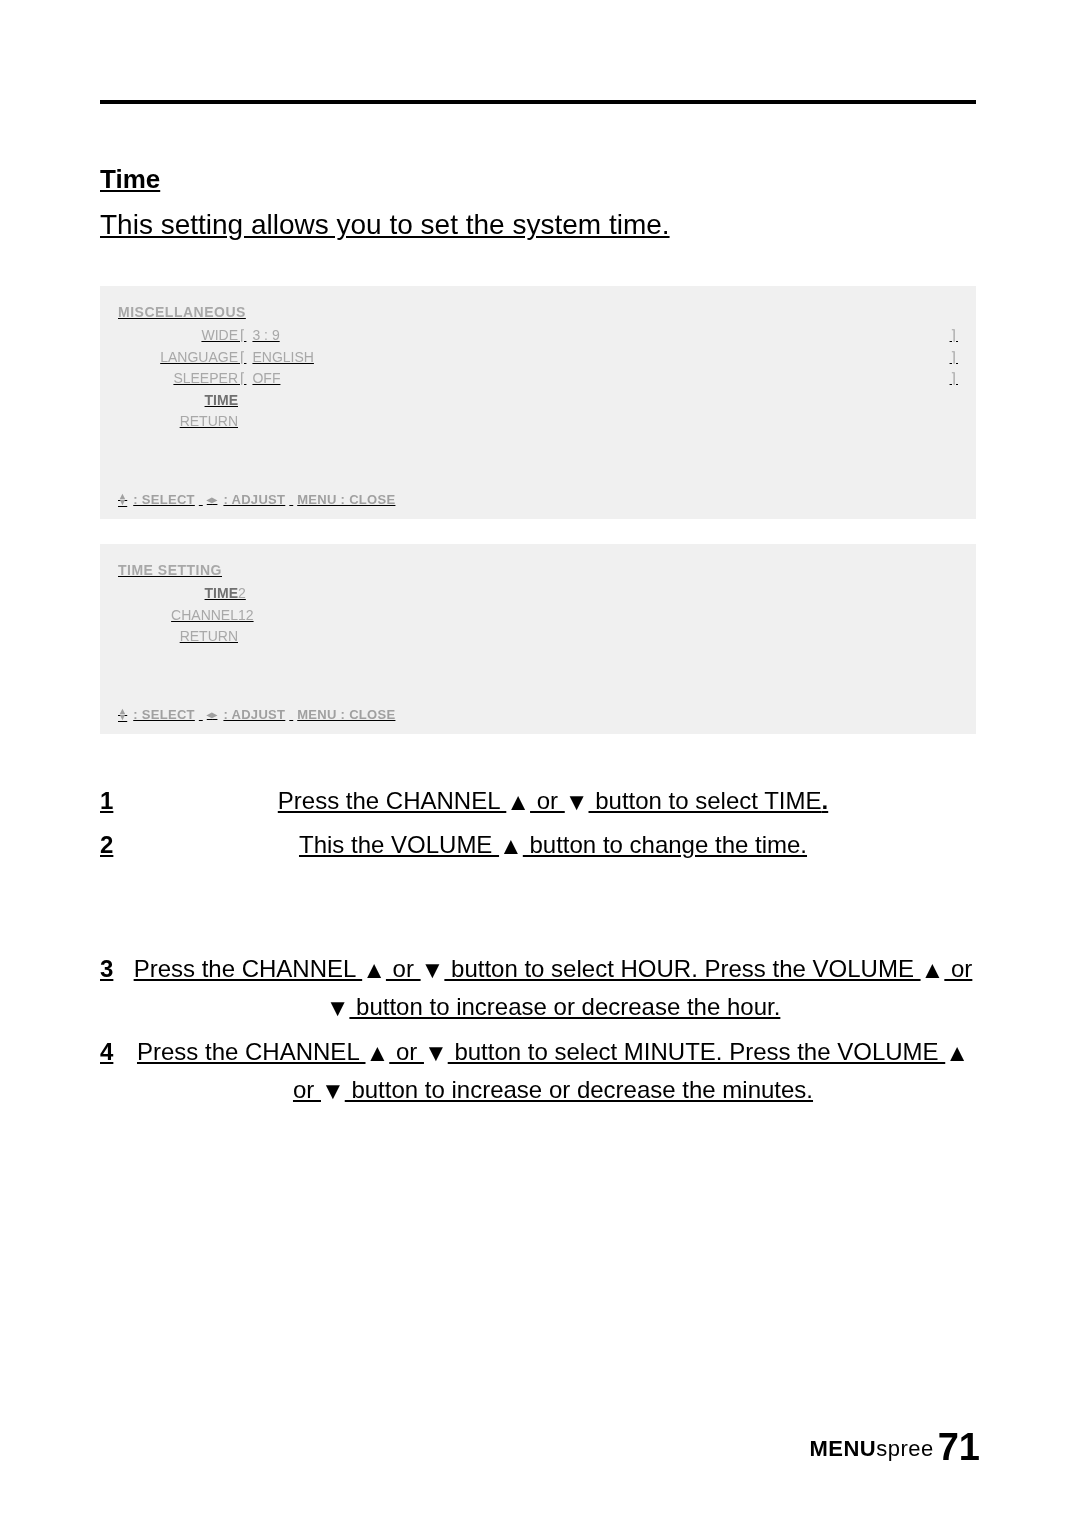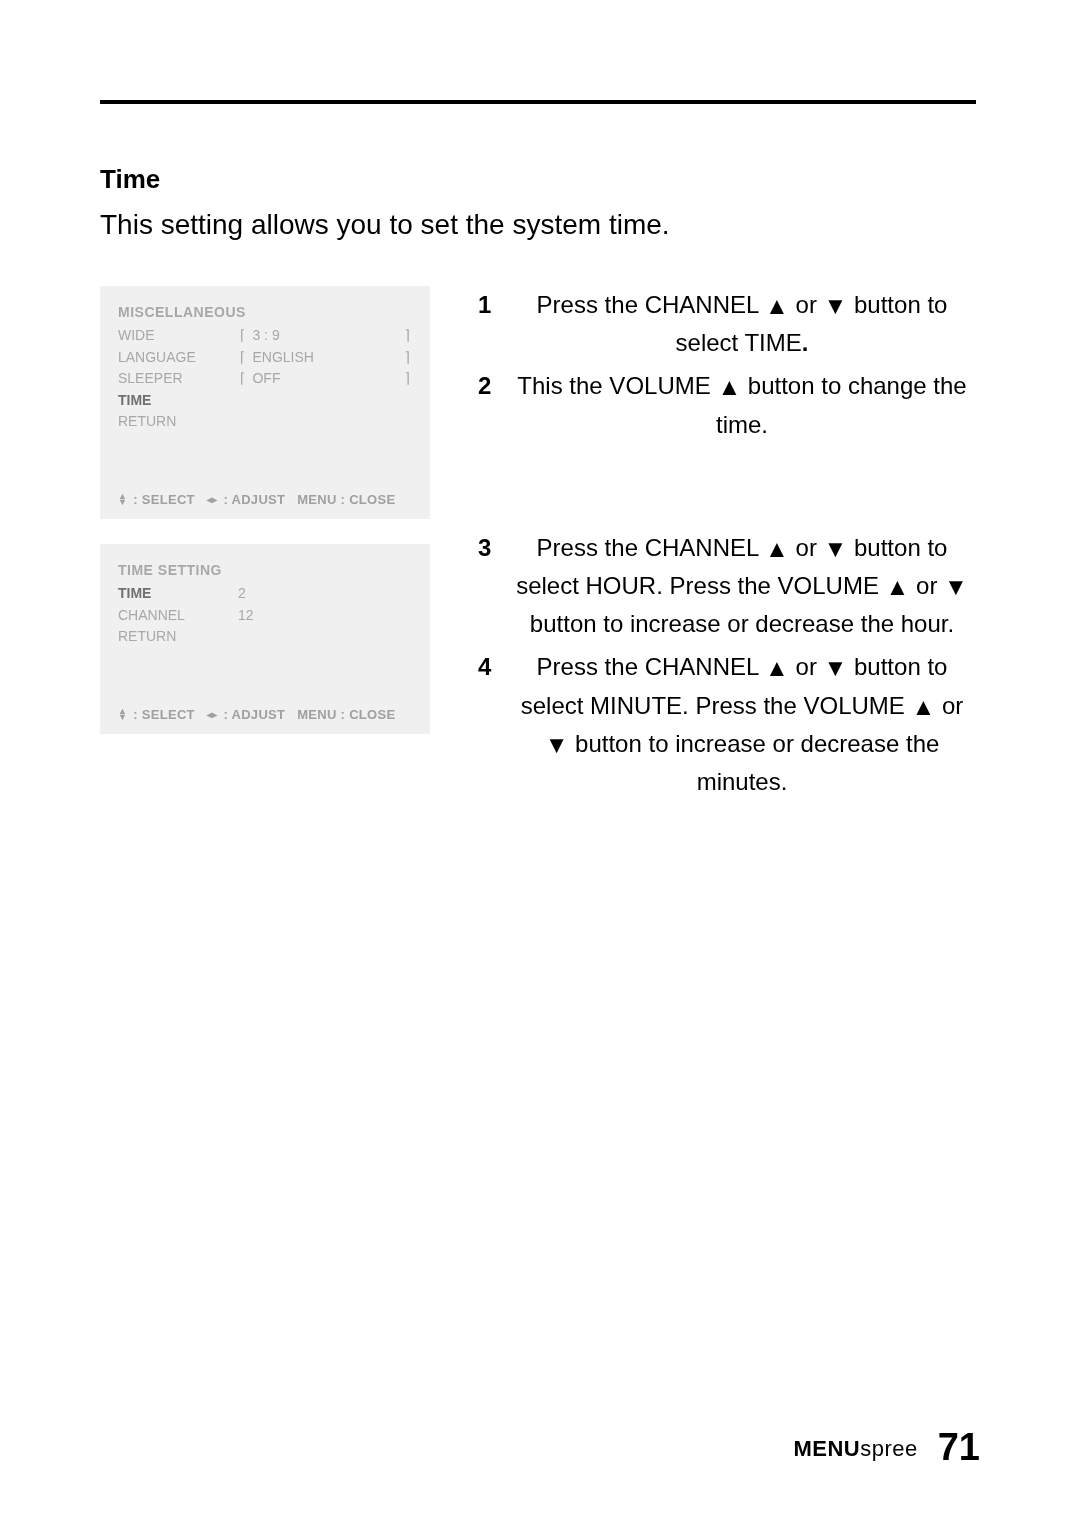--- a/index.html
+++ b/index.html
@@ -6,37 +6,39 @@
   body {
     font-family: Arial, Helvetica, sans-serif;
     background: #fff;
     width: 1080px;
     height: 1529px;
     position: relative;
     color: #000;
   }
   .page {
     padding: 100px 104px 0 100px;
+    text-decoration: underline;
   }
   .rule {
     border-top: 4px solid #000;
     margin-bottom: 60px;
   }
   .section-title {
     font-size: 26px;
     font-weight: bold;
     margin-bottom: 14px;
   }
   .section-desc {
     font-size: 28px;
     margin-bottom: 45px;
   }
   .content {
     display: flex;
-    gap: 48px;
+    gap: 23px;
+    flex-direction: column;
   }
   .left-col {
     flex: 0 0 330px;
   }
   .right-col {
     flex: 1;
   }
   .osd {
     background: #f0f0f0;
     padding: 18px 18px 12px 18px;
@@ -46,20 +48,21 @@
   }
   .osd-title {
     font-weight: bold;
     letter-spacing: 0.5px;
     margin-bottom: 6px;
   }
   .osd-row {
     display: flex;
     margin-bottom: 2px;
     line-height: 1.4;
+    text-align: right;
   }
   .osd-label { width: 120px; }
   .osd-val-wrap { flex: 1; display: flex; align-items: center; }
   .osd-bracket-l { margin-right: 6px; font-family: monospace; }
   .osd-bracket-r { margin-left: auto; font-family: monospace; }
   .osd-val { }
   .osd-active { color: #707070; font-weight: bold; }
   .osd-footer {
     margin-top: 60px;
     font-size: 13px;
@@ -101,21 +104,21 @@
     vertical-align: -1px;
   }
   .footer {
     position: absolute;
     bottom: 60px;
     right: 100px;
     font-size: 22px;
   }
   .footer .brand-b { font-weight: bold; letter-spacing: 0.5px; }
   .footer .brand-l { font-weight: normal; letter-spacing: 0.5px; margin-top: 29px; }
-  .footer .pnum { font-weight: 900; font-size: 38px; margin-left: 20px; vertical-align: -4px; }
+  .footer .pnum { font-weight: 900; font-size: 38px; margin-left: 4px; vertical-align: -4px; }
 </style>
 </head>
 <body>
 
 <div class="page">
   <div class="rule"></div>
 
   <div class="section-title">Time</div>
   <div class="section-desc">This setting allows you to set the system time.</div>
 

